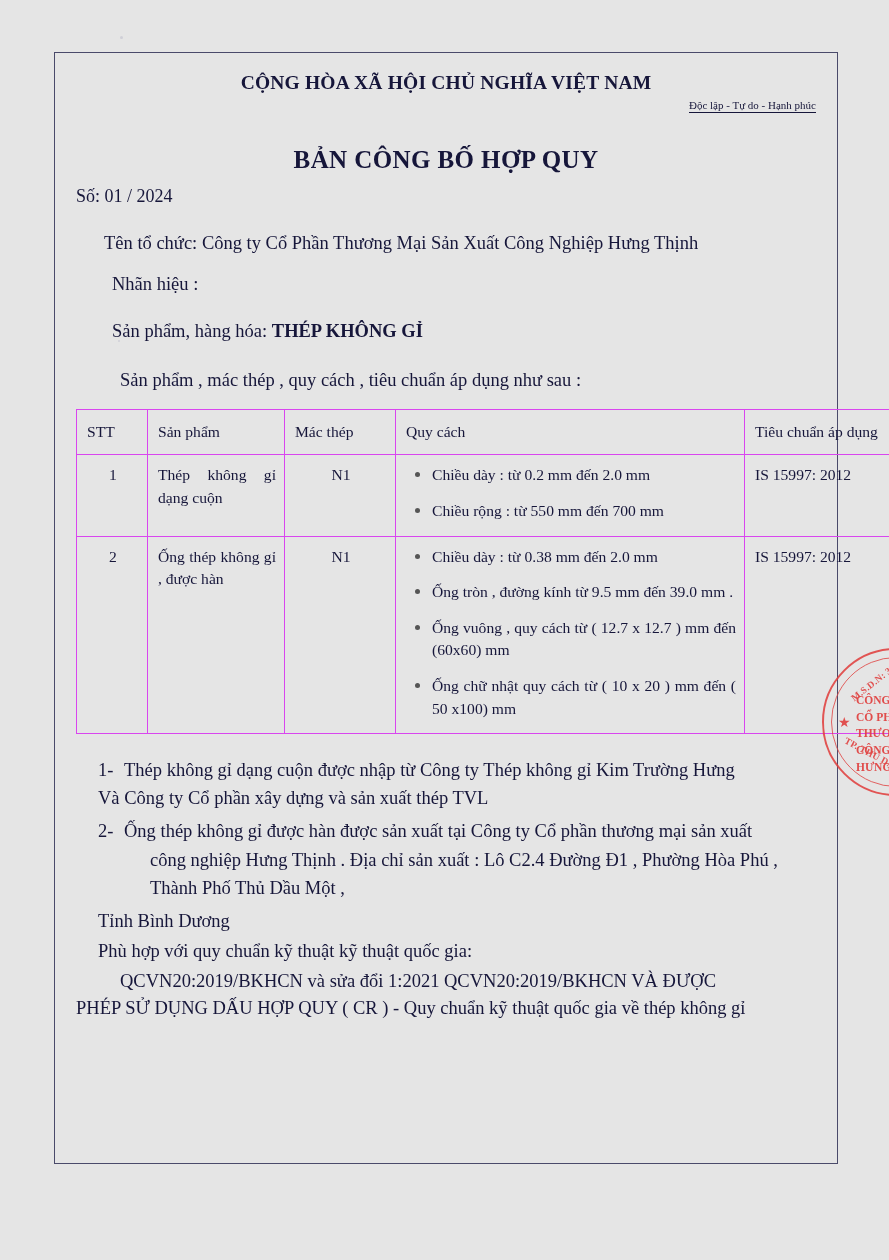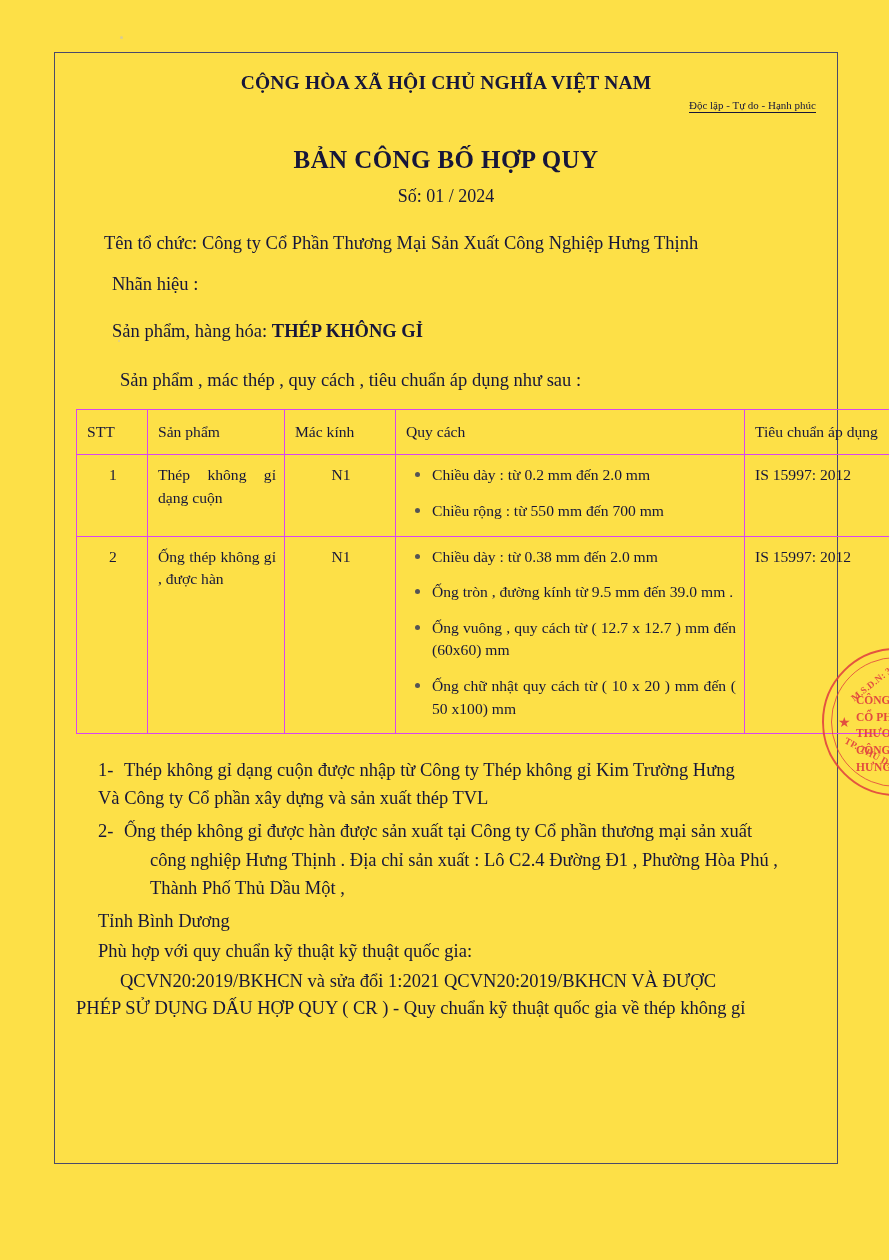--- a/index.html
+++ b/index.html
@@ -13,21 +13,21 @@
     font-family: "Liberation Serif", serif;
     color: #1a1a2e;
     position: relative;
     overflow: hidden;
   }
   .page {
     position: absolute;
     left: 0; top: 0;
     width: 889px;
     height: 1260px;
-    background: #fde047;
+    background: #e5e5e5;
   }
   .doc-border {
     position: absolute;
     left: 54px;
     top: 52px;
     width: 784px;
     height: 1112px;
     border: 1px solid #4a4a6a;
     box-sizing: border-box;
   }
@@ -58,21 +58,20 @@
   }
   .doc-title {
     text-align: center;
     font-weight: bold;
     font-size: 25px;
     margin-top: 35px;
     letter-spacing: 0.4px;
     color: #16163a;
   }
   .doc-number {
-    text-align: center;
     font-size: 18px;
     margin-top: 12px;
     color: #16163a;
   }
   .para {
     font-size: 18.5px;
     line-height: 1.55;
     margin-top: 13px;
     color: #16163a;
   }
@@ -259,21 +258,21 @@
       <span>Sản phẩm, hàng hóa: </span><b class="strong">THÉP KHÔNG GỈ</b>
     </div>
 
     <div class="para spec-intro">Sản phẩm , mác thép , quy cách , tiêu chuẩn áp dụng như sau :</div>
 
     <table class="spec">
       <thead>
         <tr>
           <th class="col-stt">STT</th>
           <th class="col-sp">Sản phẩm</th>
-          <th class="col-mac">Mác kính</th>
+          <th class="col-mac">Mác thép</th>
           <th class="col-qc">Quy cách</th>
           <th class="col-tc">Tiêu chuẩn áp dụng</th>
         </tr>
       </thead>
       <tbody>
         <tr>
           <td class="col-stt center">1</td>
           <td class="col-sp just">Thép không gỉ dạng cuộn</td>
           <td class="col-mac center">N1</td>
           <td class="col-qc">

